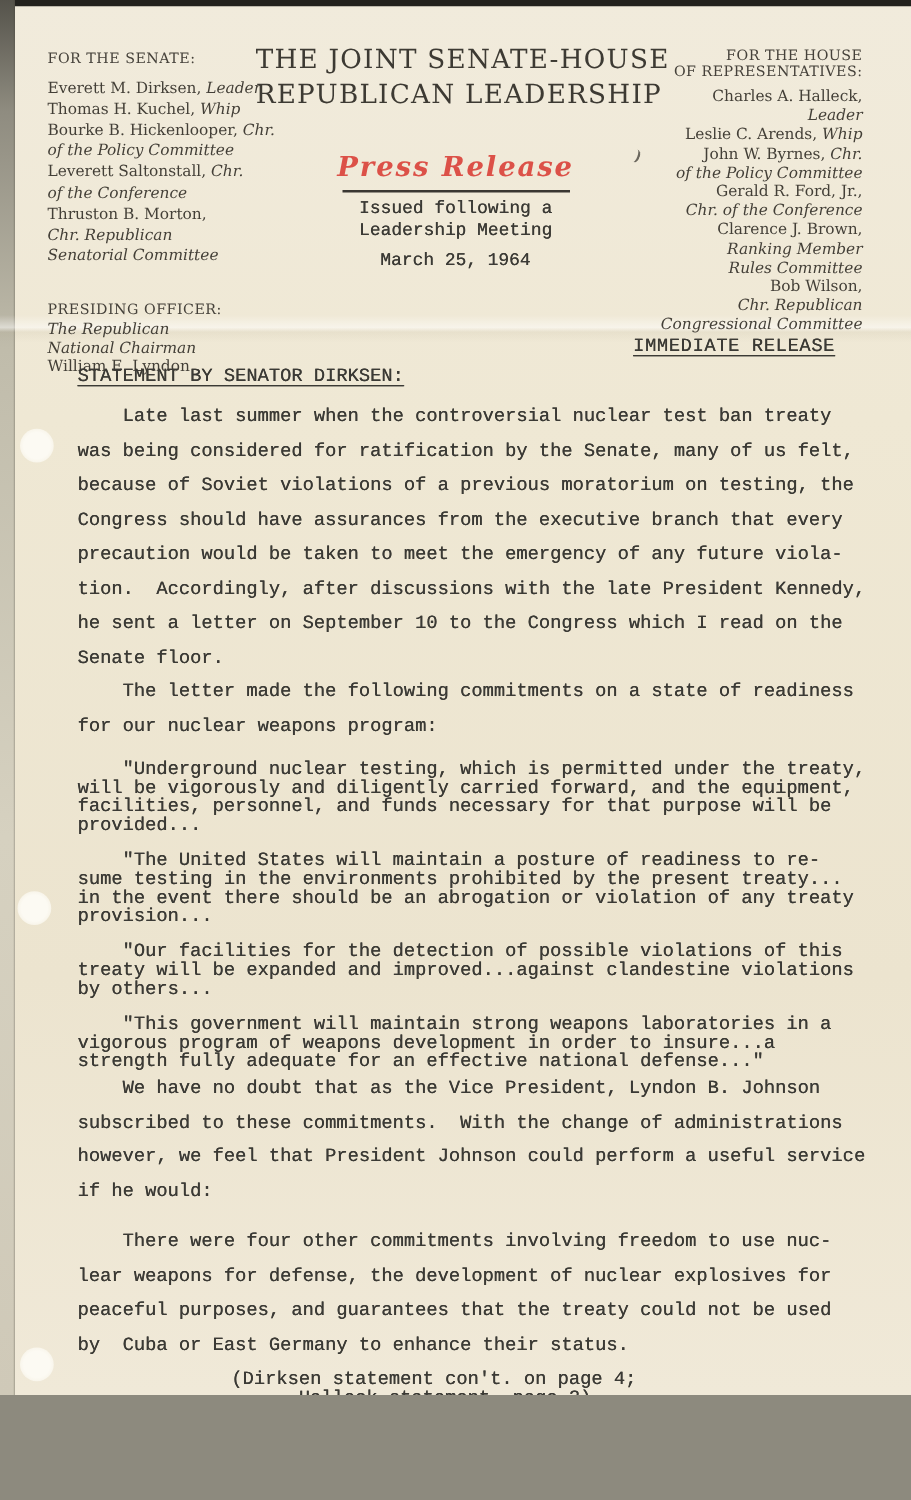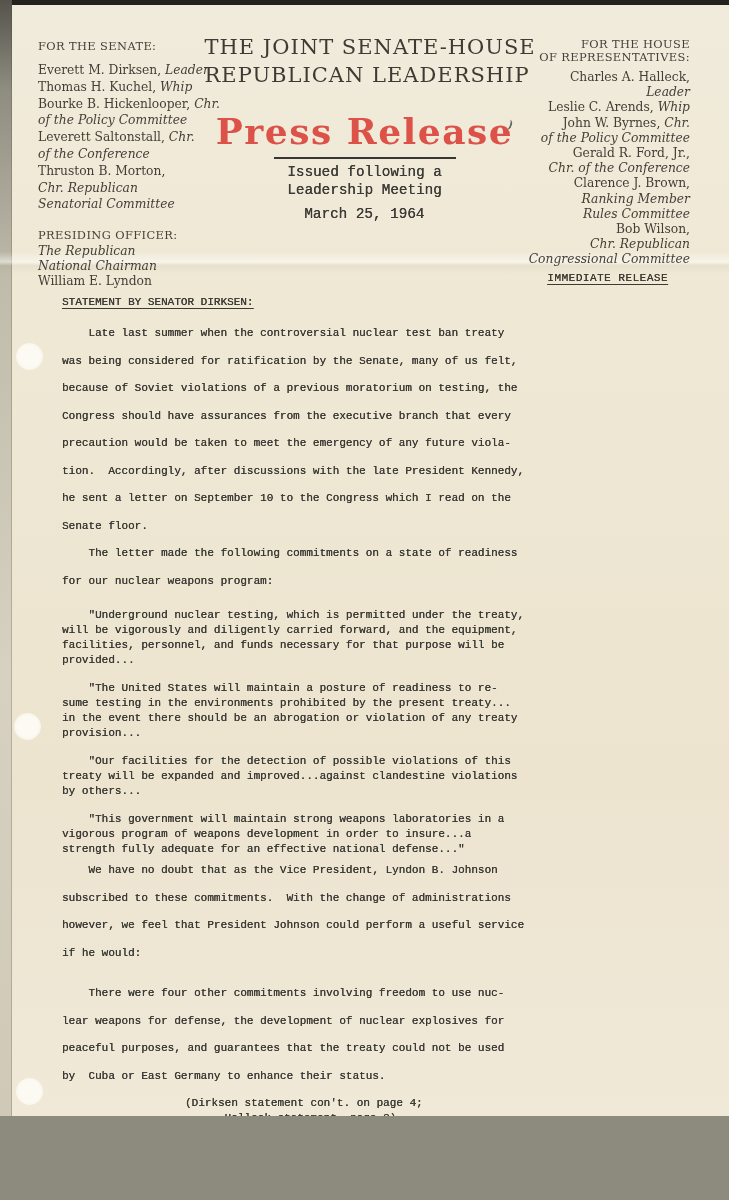--- a/index.html
+++ b/index.html
@@ -36,43 +36,43 @@
     transform:rotate(20deg); opacity:.8;
   }
 
   
   .lh-left  { position:absolute; left:38px;  top:40px; width:205px; font-size:12.3px; line-height:16.8px; }
   .lh-right { position:absolute; right:39px; top:38px; width:215px; font-size:12.3px; line-height:15.2px; text-align:right; }
   .lh-heading { font-size:11.4px; letter-spacing:.4px; line-height:13px; margin-bottom:9px; color:#45413a; }
   .lh-right .lh-heading { margin-bottom:6px; }
   .lh-line { white-space:nowrap; }
   .ital { font-style:italic; }
-  .presiding { margin-top:16px; margin-bottom:2px; }
+  .presiding { margin-top:28px; margin-bottom:2px; }
   .lh-left .pres-line { line-height:15px; }
 
   .lh-center { position:absolute; left:50%; top:33px; transform:translateX(-50%); width:320px; text-align:center; }
   .org-title { font-size:21px; line-height:28px; letter-spacing:1px; color:#3d3a33; white-space:nowrap; }
   .press-release {
-    margin-top:21px; font-size:36px; font-weight:bold;
+    margin-top:32px; font-size:22px; font-style:italic; font-weight:bold;
     letter-spacing:1.5px; color:#dc5148; white-space:nowrap;
   }
   .pr-rule { width:182px; height:2px; background:#3a3732; margin:5px auto 0 auto; }
   .issued {
     margin-top:4px; display:inline-block; text-align:left;
     font-family:"Liberation Mono","DejaVu Sans Mono",monospace;
     font-size:14.3px; line-height:18px; color:#3b3a35;
     text-shadow:0.2px 0 0 currentColor;
   }
   .issued .date { margin-left:17px; margin-top:6px; }
 
   
   .doc-body {
     position:absolute; left:62px; right:61px; top:270px;
     font-family:"Liberation Mono","DejaVu Sans Mono",monospace;
-    font-size:11px; color:#3b3a35;
+    font-size:15px; color:#3b3a35;
     text-shadow:0.2px 0 0 currentColor;
   }
   .imm-release {
     text-align:right; line-height:16px; letter-spacing:.5px;
     text-decoration:underline; text-underline-offset:3px;
   }
   .stmt-heading {
     margin-top:8px; line-height:16px;
     text-decoration:underline; text-underline-offset:3px;
   }

